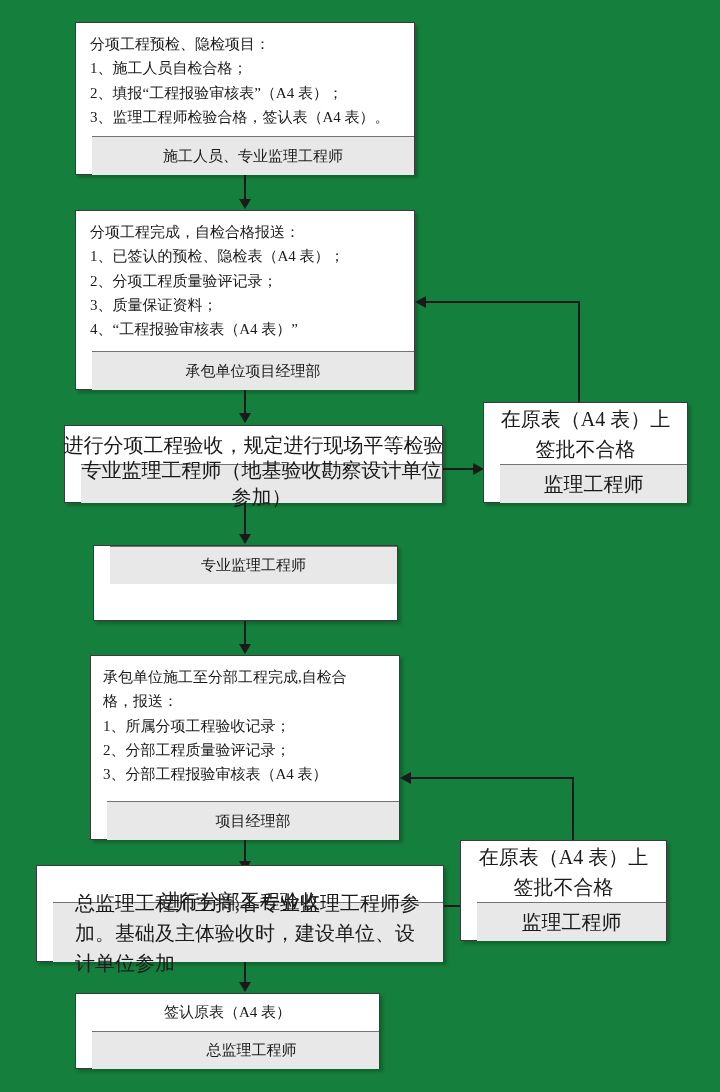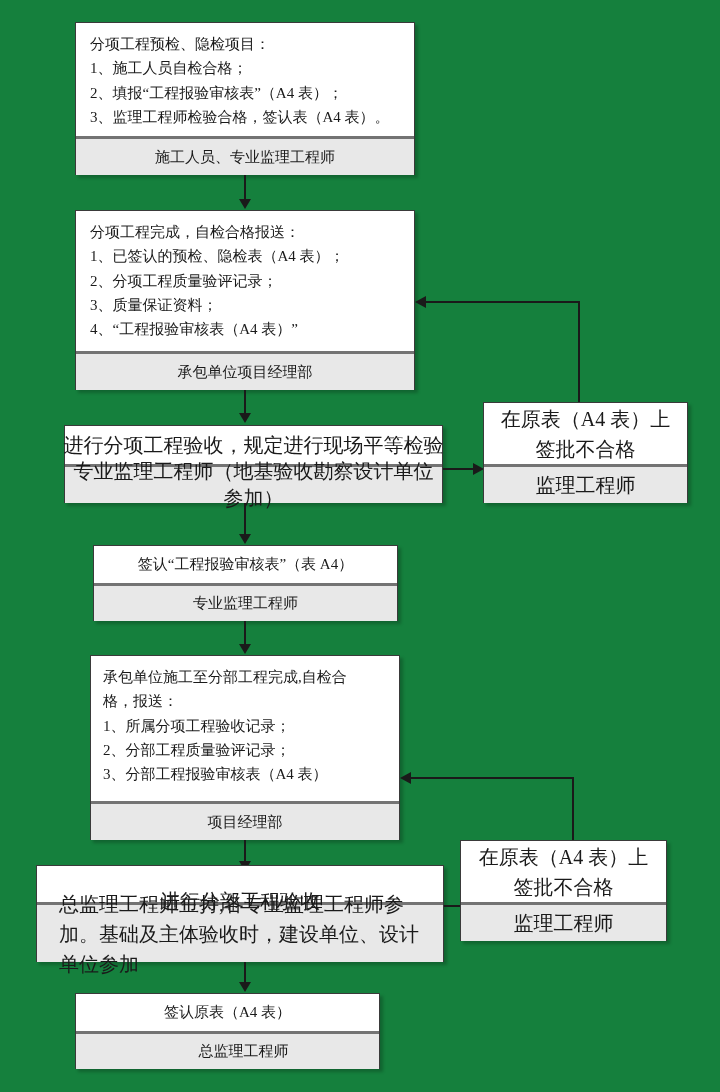--- a/index.html
+++ b/index.html
@@ -28,26 +28,27 @@
   }
   .node .body {
     box-sizing: border-box;
     background: #ffffff;
     color: #1a1a1a;
     padding: 9px 12px 10px 14px;
   }
   .node .actor {
     box-sizing: border-box;
     background: #e8e8e8;
-    border-top: 3px solid #737373;
+    border-top: 1px solid #737373;
     color: #1a1a1a;
     text-align: center;
     display: flex;
     align-items: center;
     justify-content: center;
+    margin-left: 16px;
   }
   .node .body .line {
     white-space: nowrap;
     line-height: 1.62;
   }
   .node.centered .body {
     display: flex;
     align-items: center;
     justify-content: center;
     text-align: center;
@@ -143,23 +144,20 @@
       <div class="line" style="line-height:1.5;">在原表（A4 表）上</div>
       <div class="line" style="line-height:1.5;">签批不合格</div>
     </div>
     <div class="actor" style="height:39px;">监理工程师</div>
   </div>
 
   <div class="conn vline" style="left:244px; top:503px; height:32px;"></div>
   <div class="arrow-down" style="left:239px; top:534px;"></div>
 
   <div class="node fs-15 centered" style="left:93px; top:545px; width:305px; height:76px;">
-    <div class="body" style="height:37px;">
-      <div class="line">签认“工程报验审核表”（表 A4）</div>
-    </div>
     <div class="actor" style="height:38px;">专业监理工程师</div>
   </div>
 
   <div class="conn vline" style="left:244px; top:621px; height:24px;"></div>
   <div class="arrow-down" style="left:239px; top:644px;"></div>
 
   <div class="node fs-15" style="left:90px; top:655px; width:310px; height:185px;">
     <div class="body" style="height:145px; padding:9px 8px 10px 12px;">
       <div class="line">承包单位施工至分部工程完成,自检合</div>
       <div class="line">格，报送：</div>

